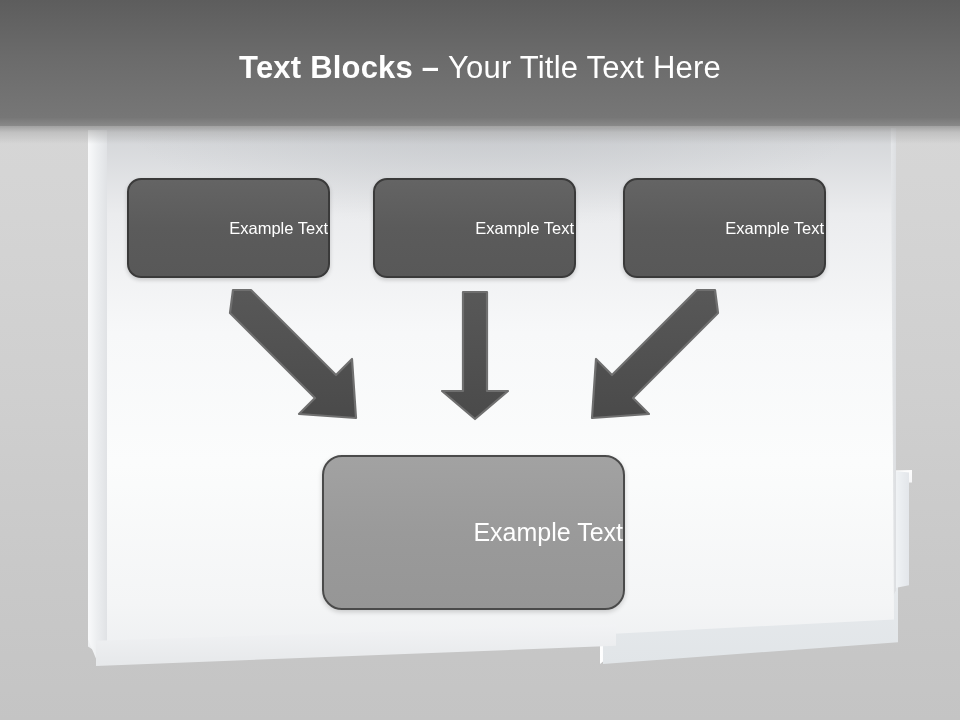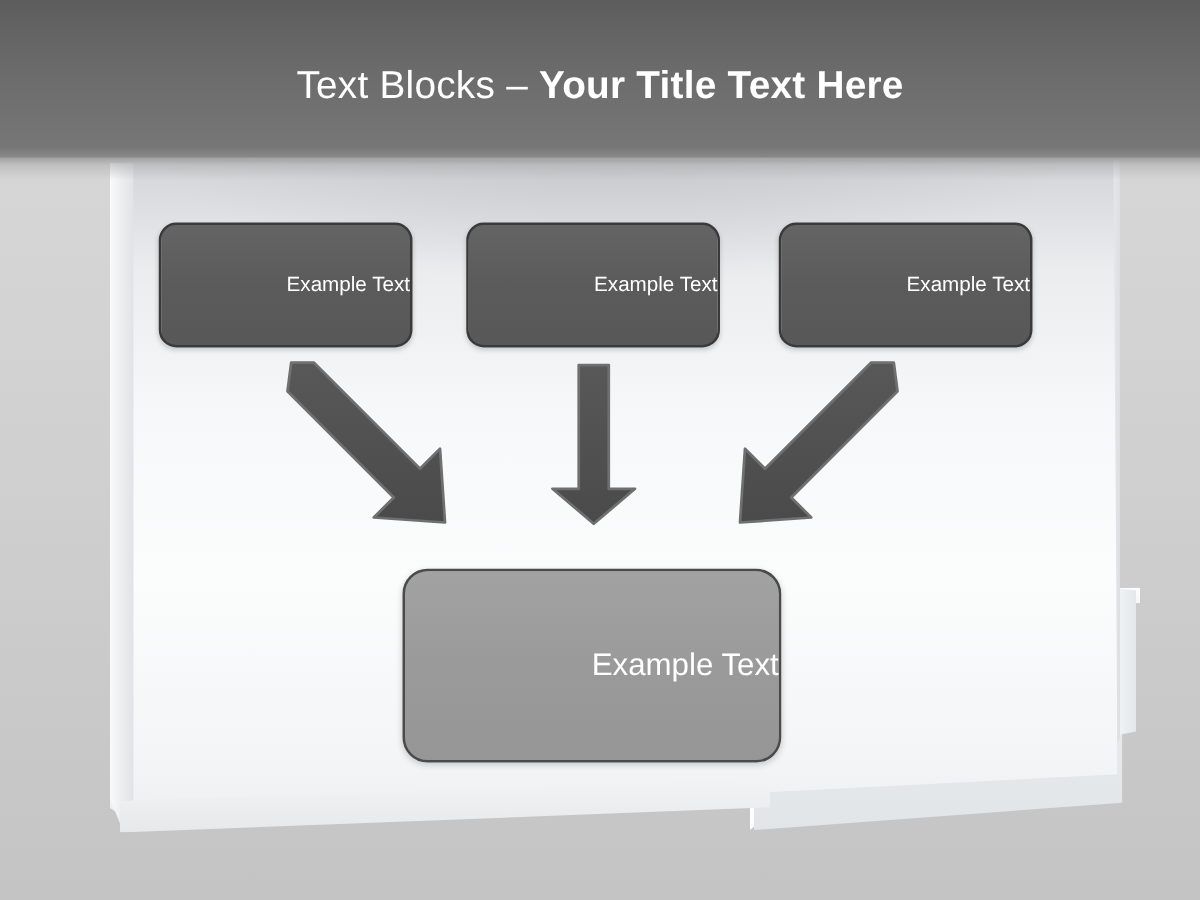--- a/index.html
+++ b/index.html
@@ -37,22 +37,22 @@
   .title {
     position: absolute;
     left: 0; top: 50px;
     width: 960px;
     text-align: center;
     color: #ffffff;
     font-size: 31px;
     letter-spacing: 0.2px;
     white-space: nowrap;
   }
-  .title .bold { font-weight: normal; }
-  .title .light { font-weight: bold; }
+  .title .bold { font-weight: bold; }
+  .title .light { font-weight: normal; }
 
   
   .watermark {
     position: absolute;
     left: 762px; top: 116px;
     width: 86px; height: 30px;
     color: rgba(255,255,255,0.16);
     font-size: 22px;
     font-weight: bold;
     letter-spacing: 1px;

